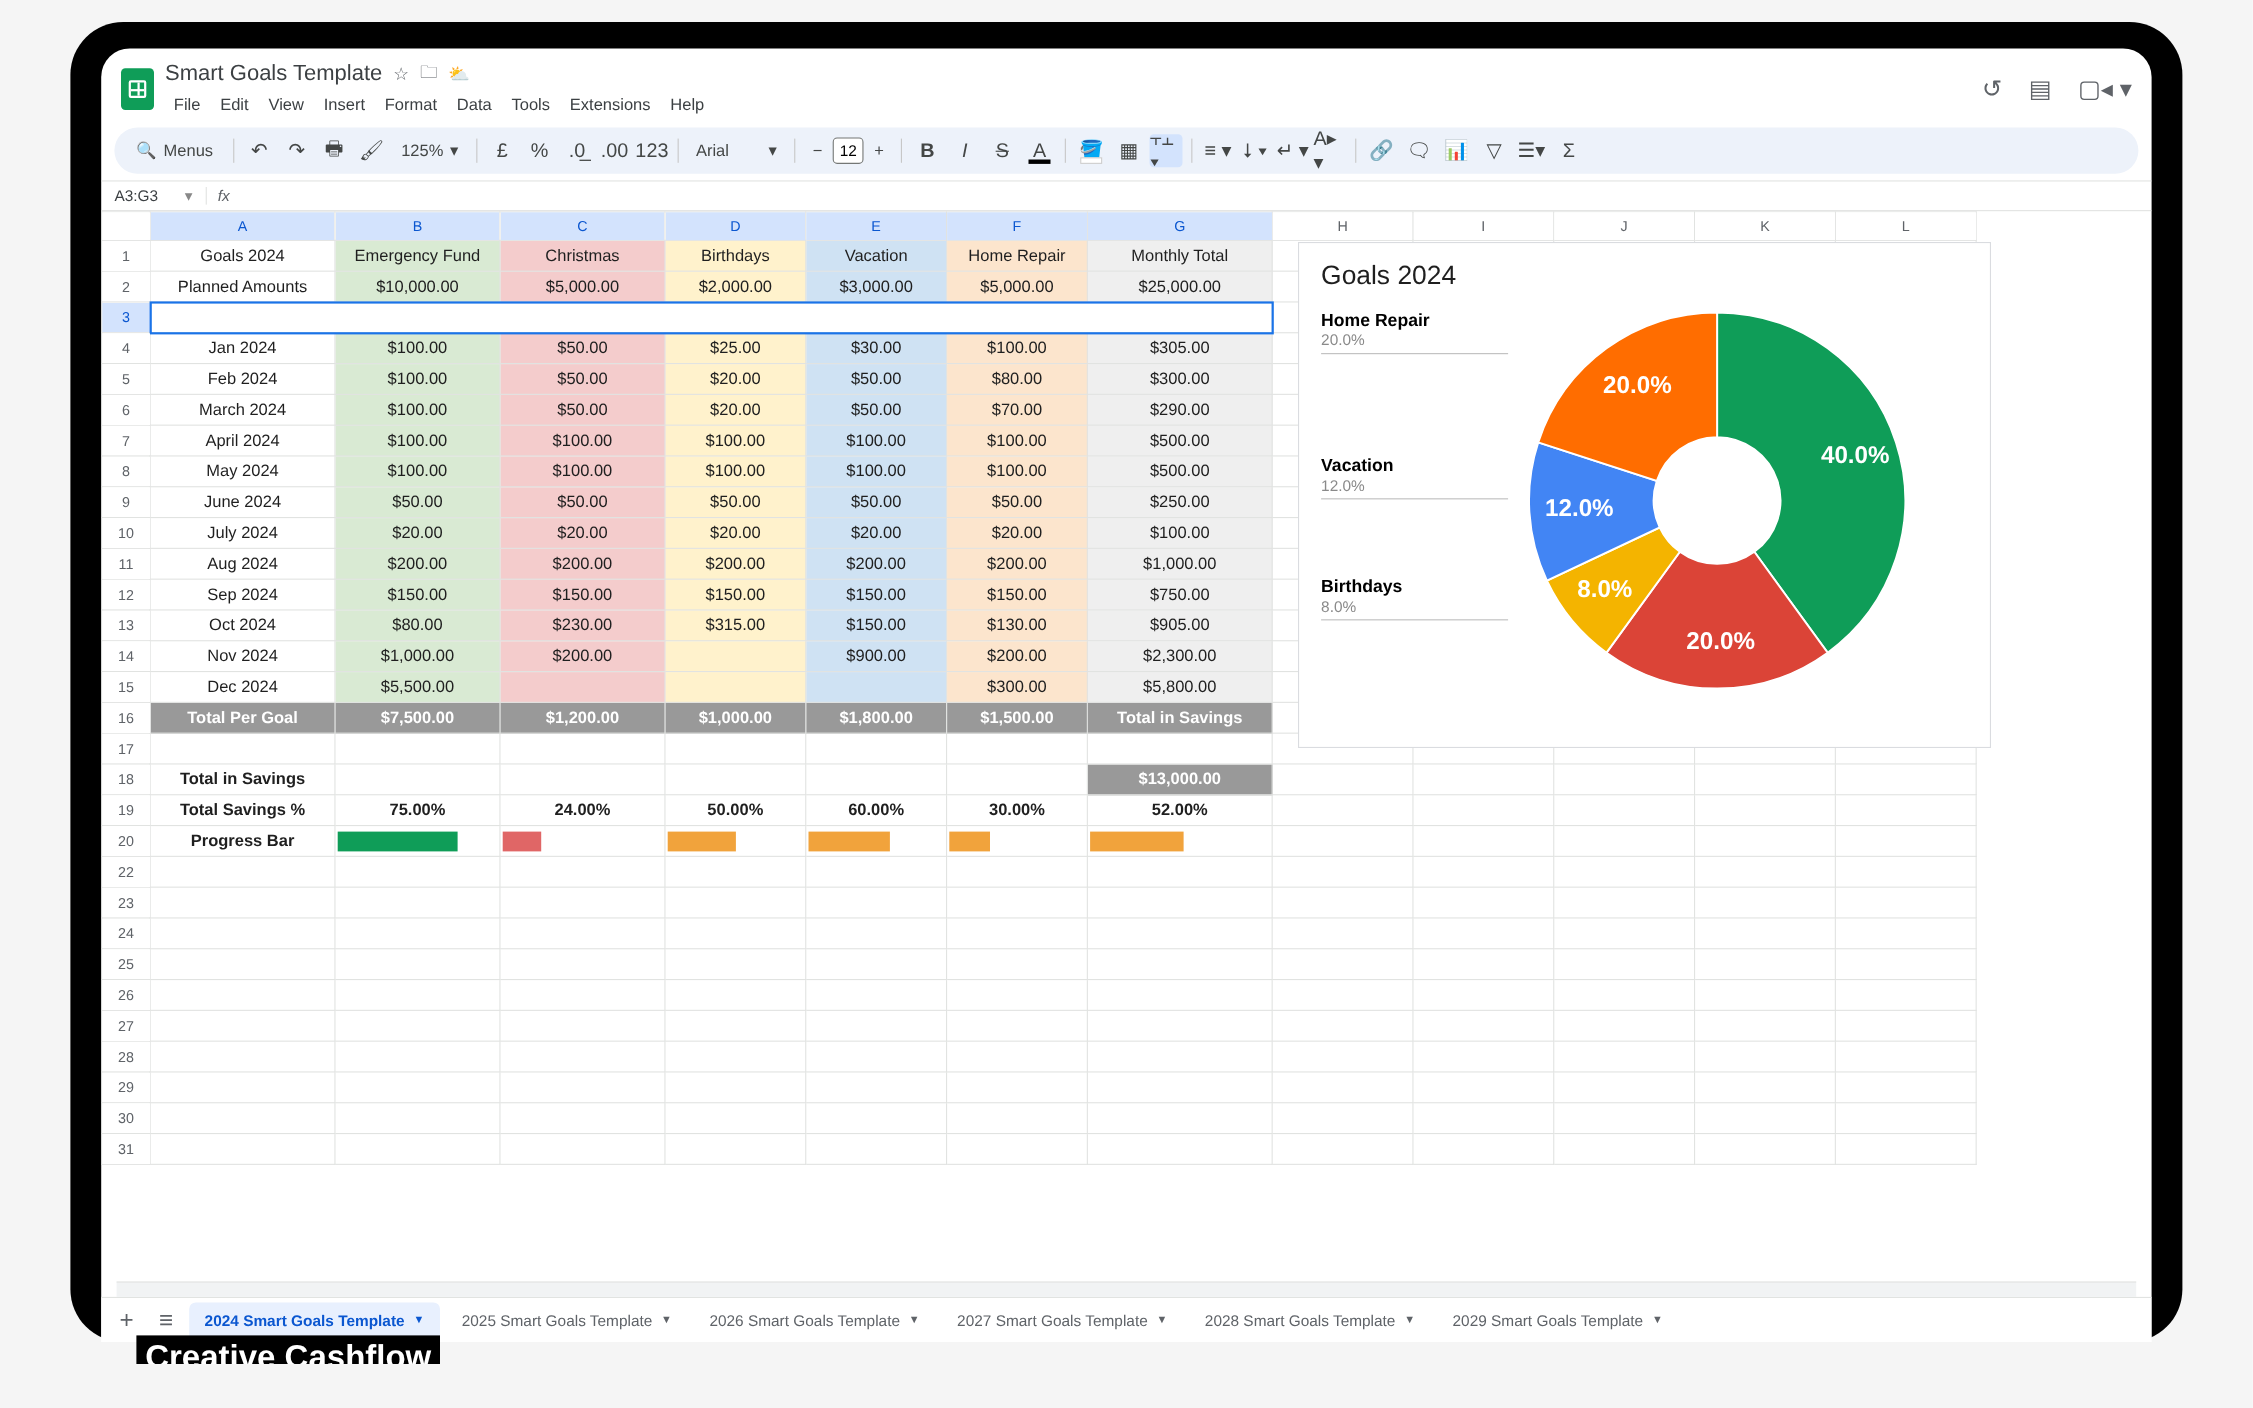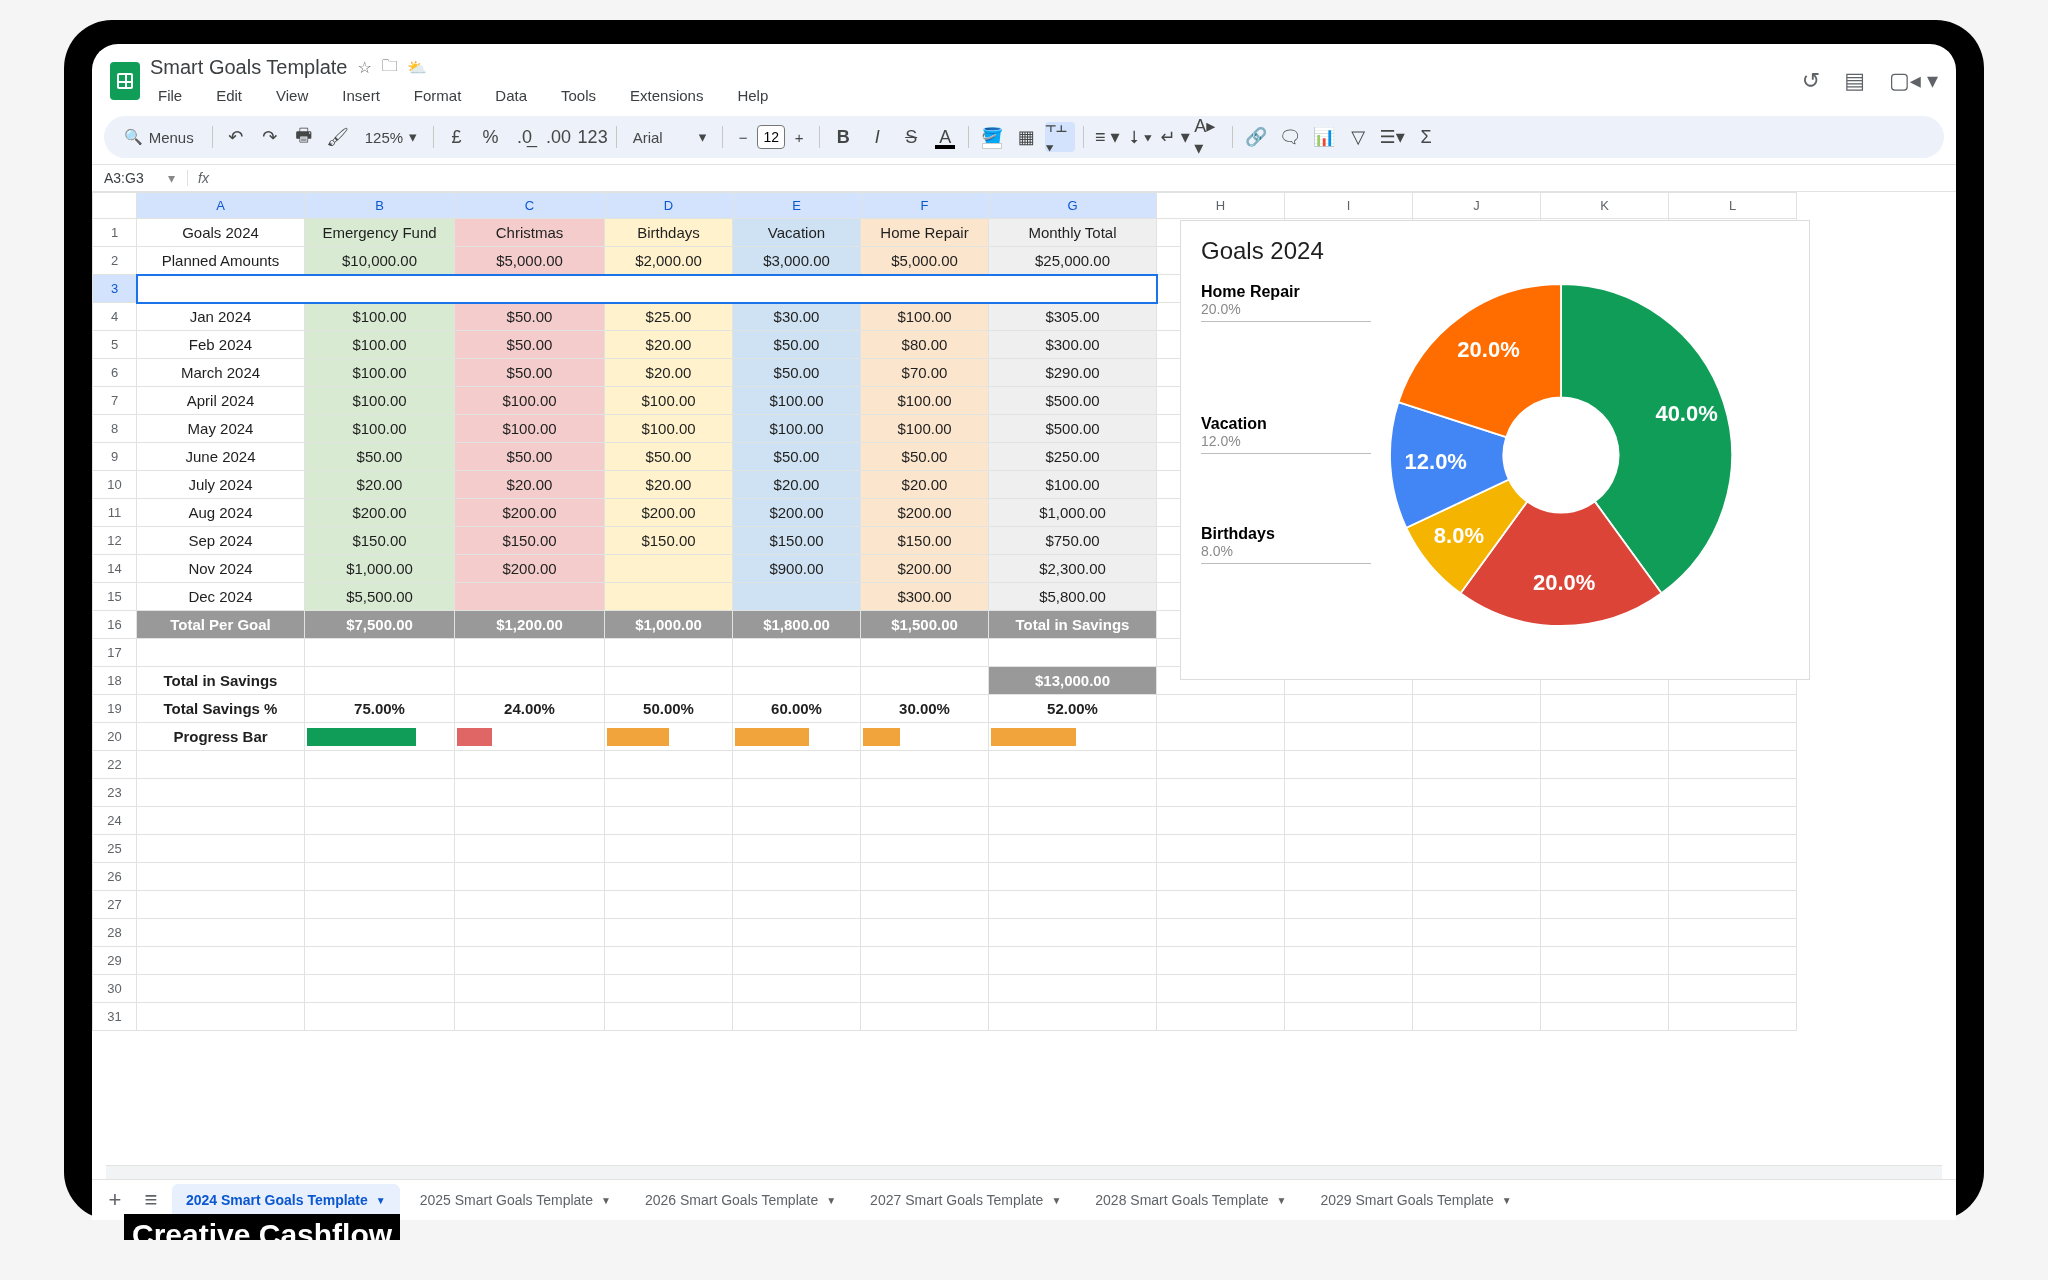--- a/index.html
+++ b/index.html
@@ -60,21 +60,21 @@
 .sheets-logo-inner::before { left: 0; right: 0; top: 6px; height: 2px; }
 .sheets-logo-inner::after  { top: 0; bottom: 0; left: 6px; width: 2px; }
 .doc-title-block { display: flex; flex-direction: column; }
 .doc-title-row { display: flex; align-items: center; gap: 10px; }
 .doc-title { font-size: 20px; color: #3c4043; }
 .title-icon { color: #5f6368; font-size: 16px; cursor: pointer; }
 .header-right { margin-left: auto; display: flex; gap: 24px; align-items: center; color: #5f6368; font-size: 22px; }
 .header-right span { cursor: pointer; }
 
 
-.menu-bar { display: flex; gap: 18px; padding-top: 2px; font-size: 15px; color: #3c4043; }
+.menu-bar { display: flex; gap: 2px; padding-top: 2px; font-size: 15px; color: #3c4043; }
 .menu-bar span { padding: 4px 8px; border-radius: 4px; cursor: pointer; }
 
 
 .toolbar {
   display: flex;
   align-items: center;
   gap: 4px;
   padding: 6px 10px;
   margin: 6px 12px;
   background: #edf2fa;
@@ -511,20 +511,35 @@
                 <td class="hdr-blue">$150.00</td>
                 <td class="hdr-orange">$150.00</td>
                 <td class="hdr-gray">$750.00</td>
                 <td></td>
                 <td></td>
                 <td></td>
                 <td></td>
                 <td></td>
               </tr>
               <tr>
+                <th class="rowhdr">13</th>
+                <td>Oct 2024</td>
+                <td class="hdr-green">$80.00</td>
+                <td class="hdr-red">$230.00</td>
+                <td class="hdr-yellow">$315.00</td>
+                <td class="hdr-blue">$150.00</td>
+                <td class="hdr-orange">$130.00</td>
+                <td class="hdr-gray">$905.00</td>
+                <td></td>
+                <td></td>
+                <td></td>
+                <td></td>
+                <td></td>
+              </tr>
+              <tr>
                 <th class="rowhdr">14</th>
                 <td>Nov 2024</td>
                 <td class="hdr-green">$1,000.00</td>
                 <td class="hdr-red">$200.00</td>
                 <td class="hdr-yellow"></td>
                 <td class="hdr-blue">$900.00</td>
                 <td class="hdr-orange">$200.00</td>
                 <td class="hdr-gray">$2,300.00</td>
                 <td></td>
                 <td></td>

